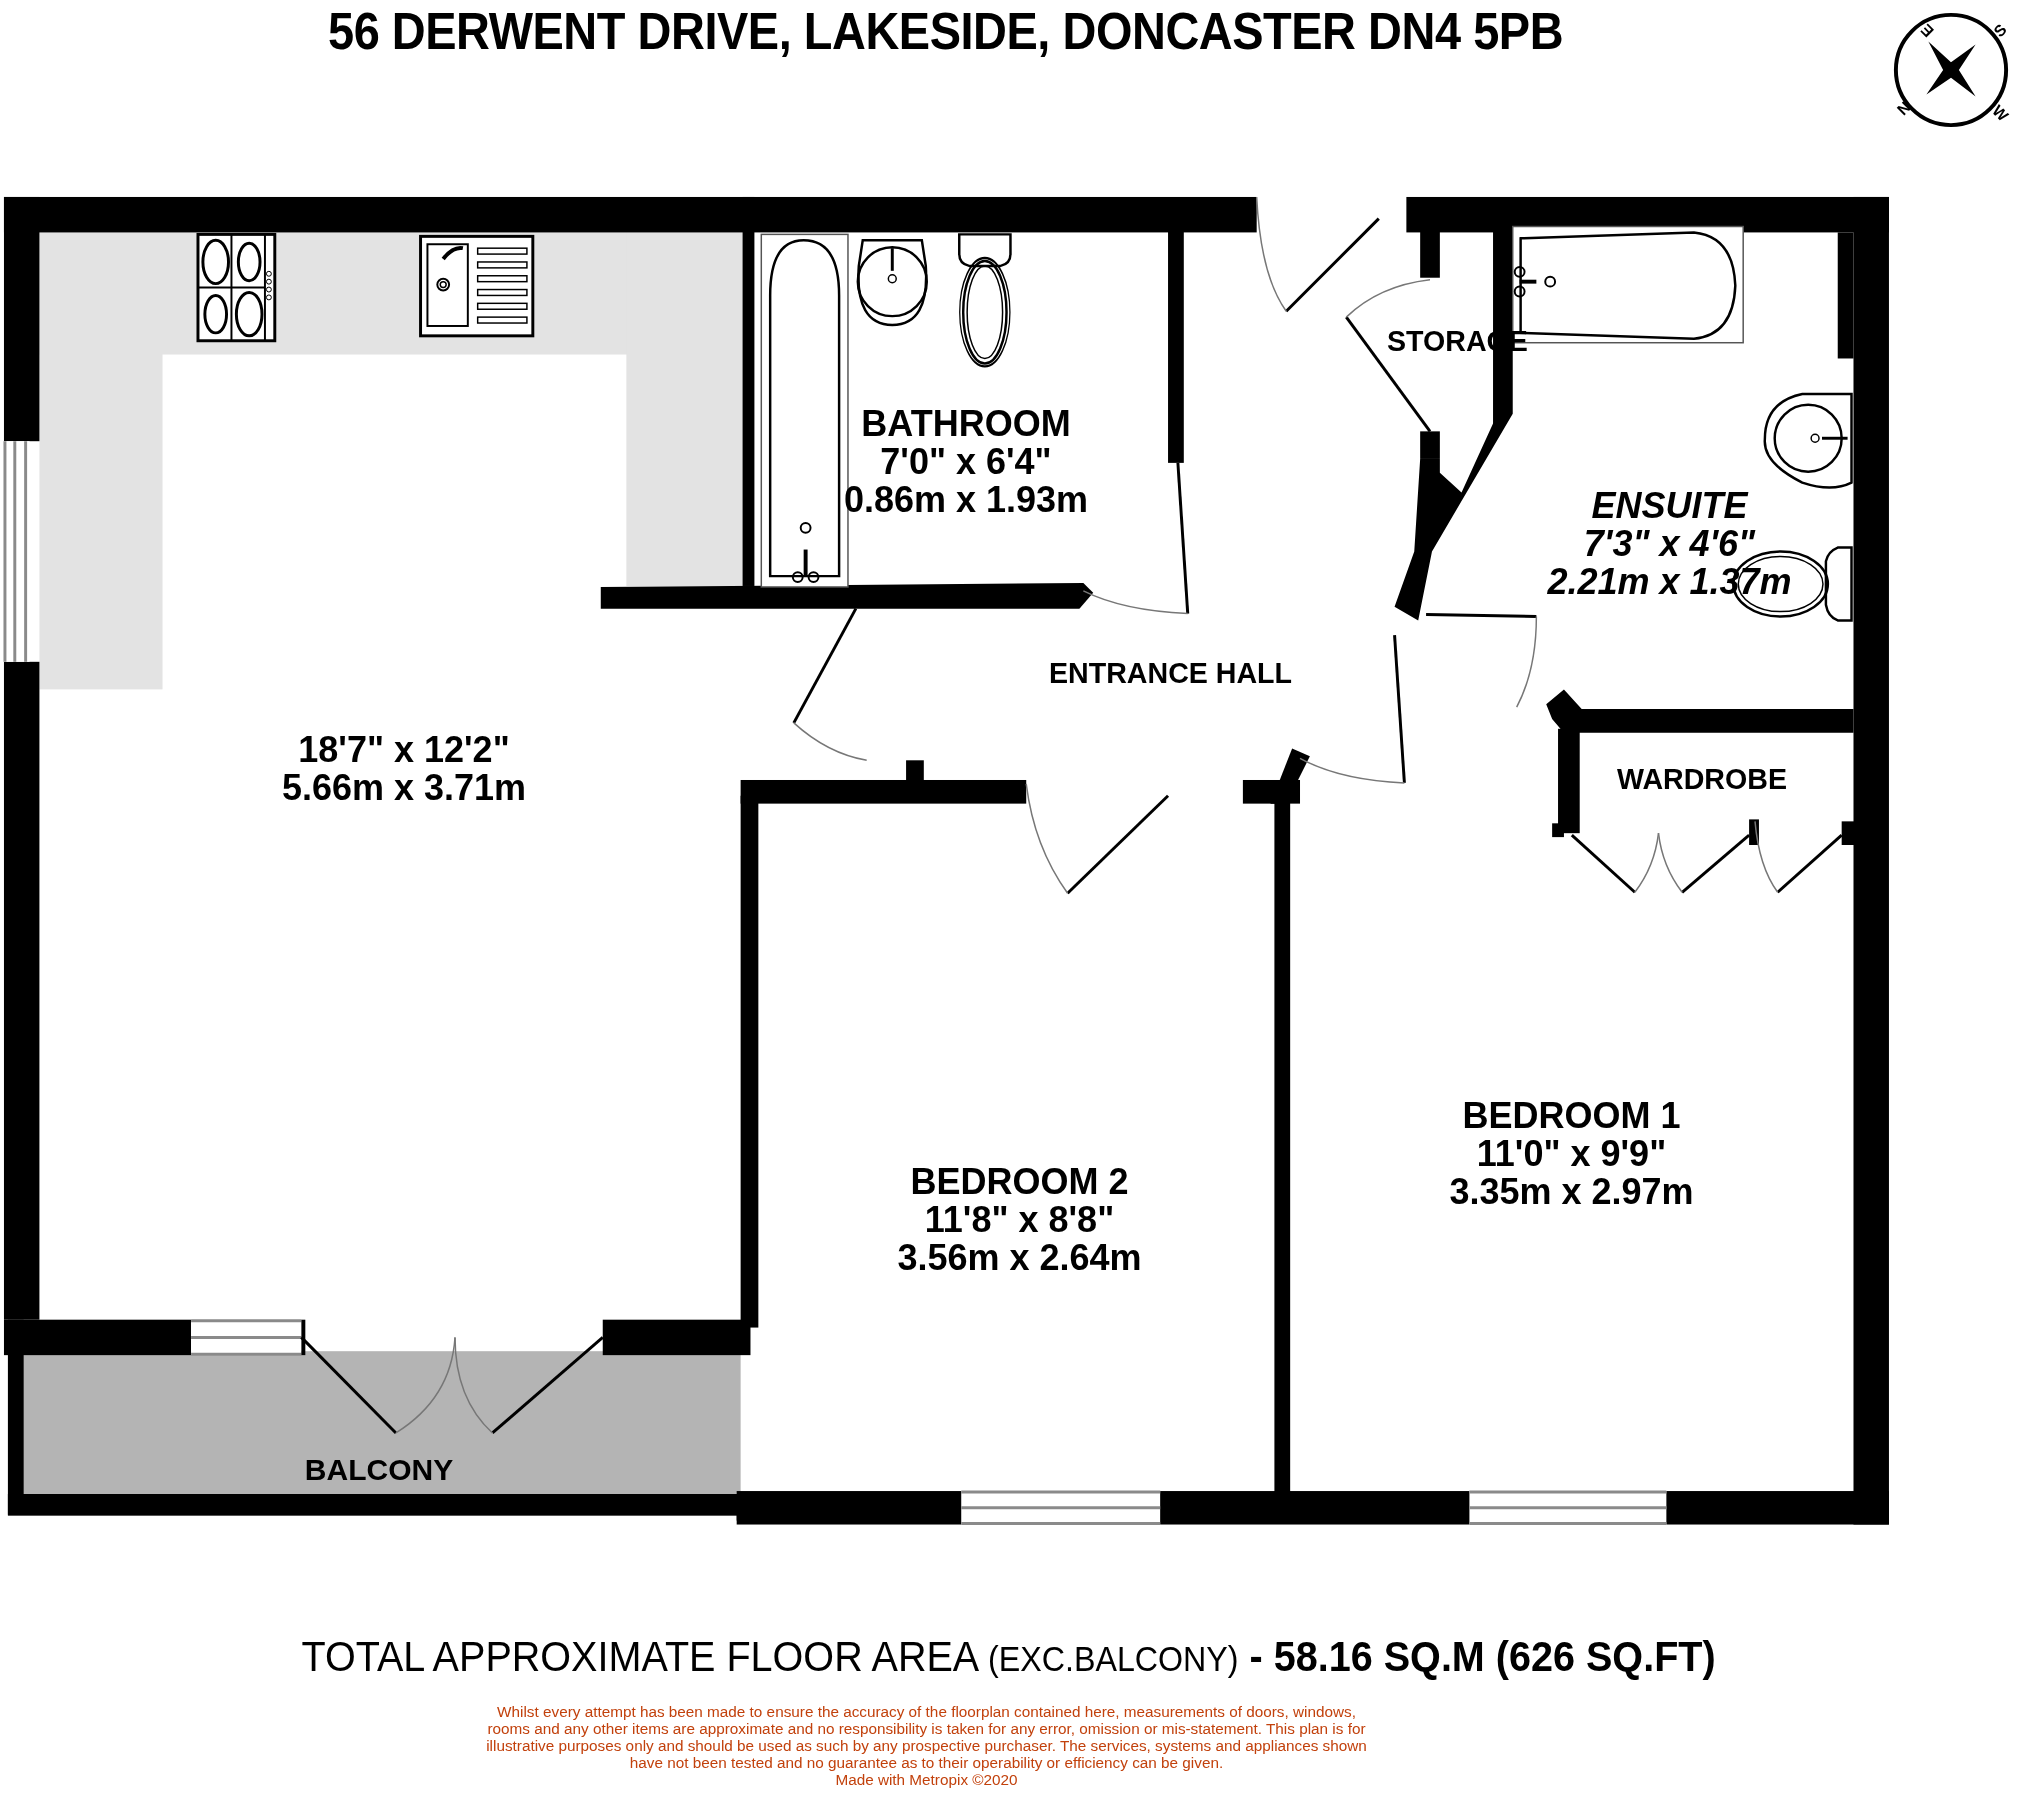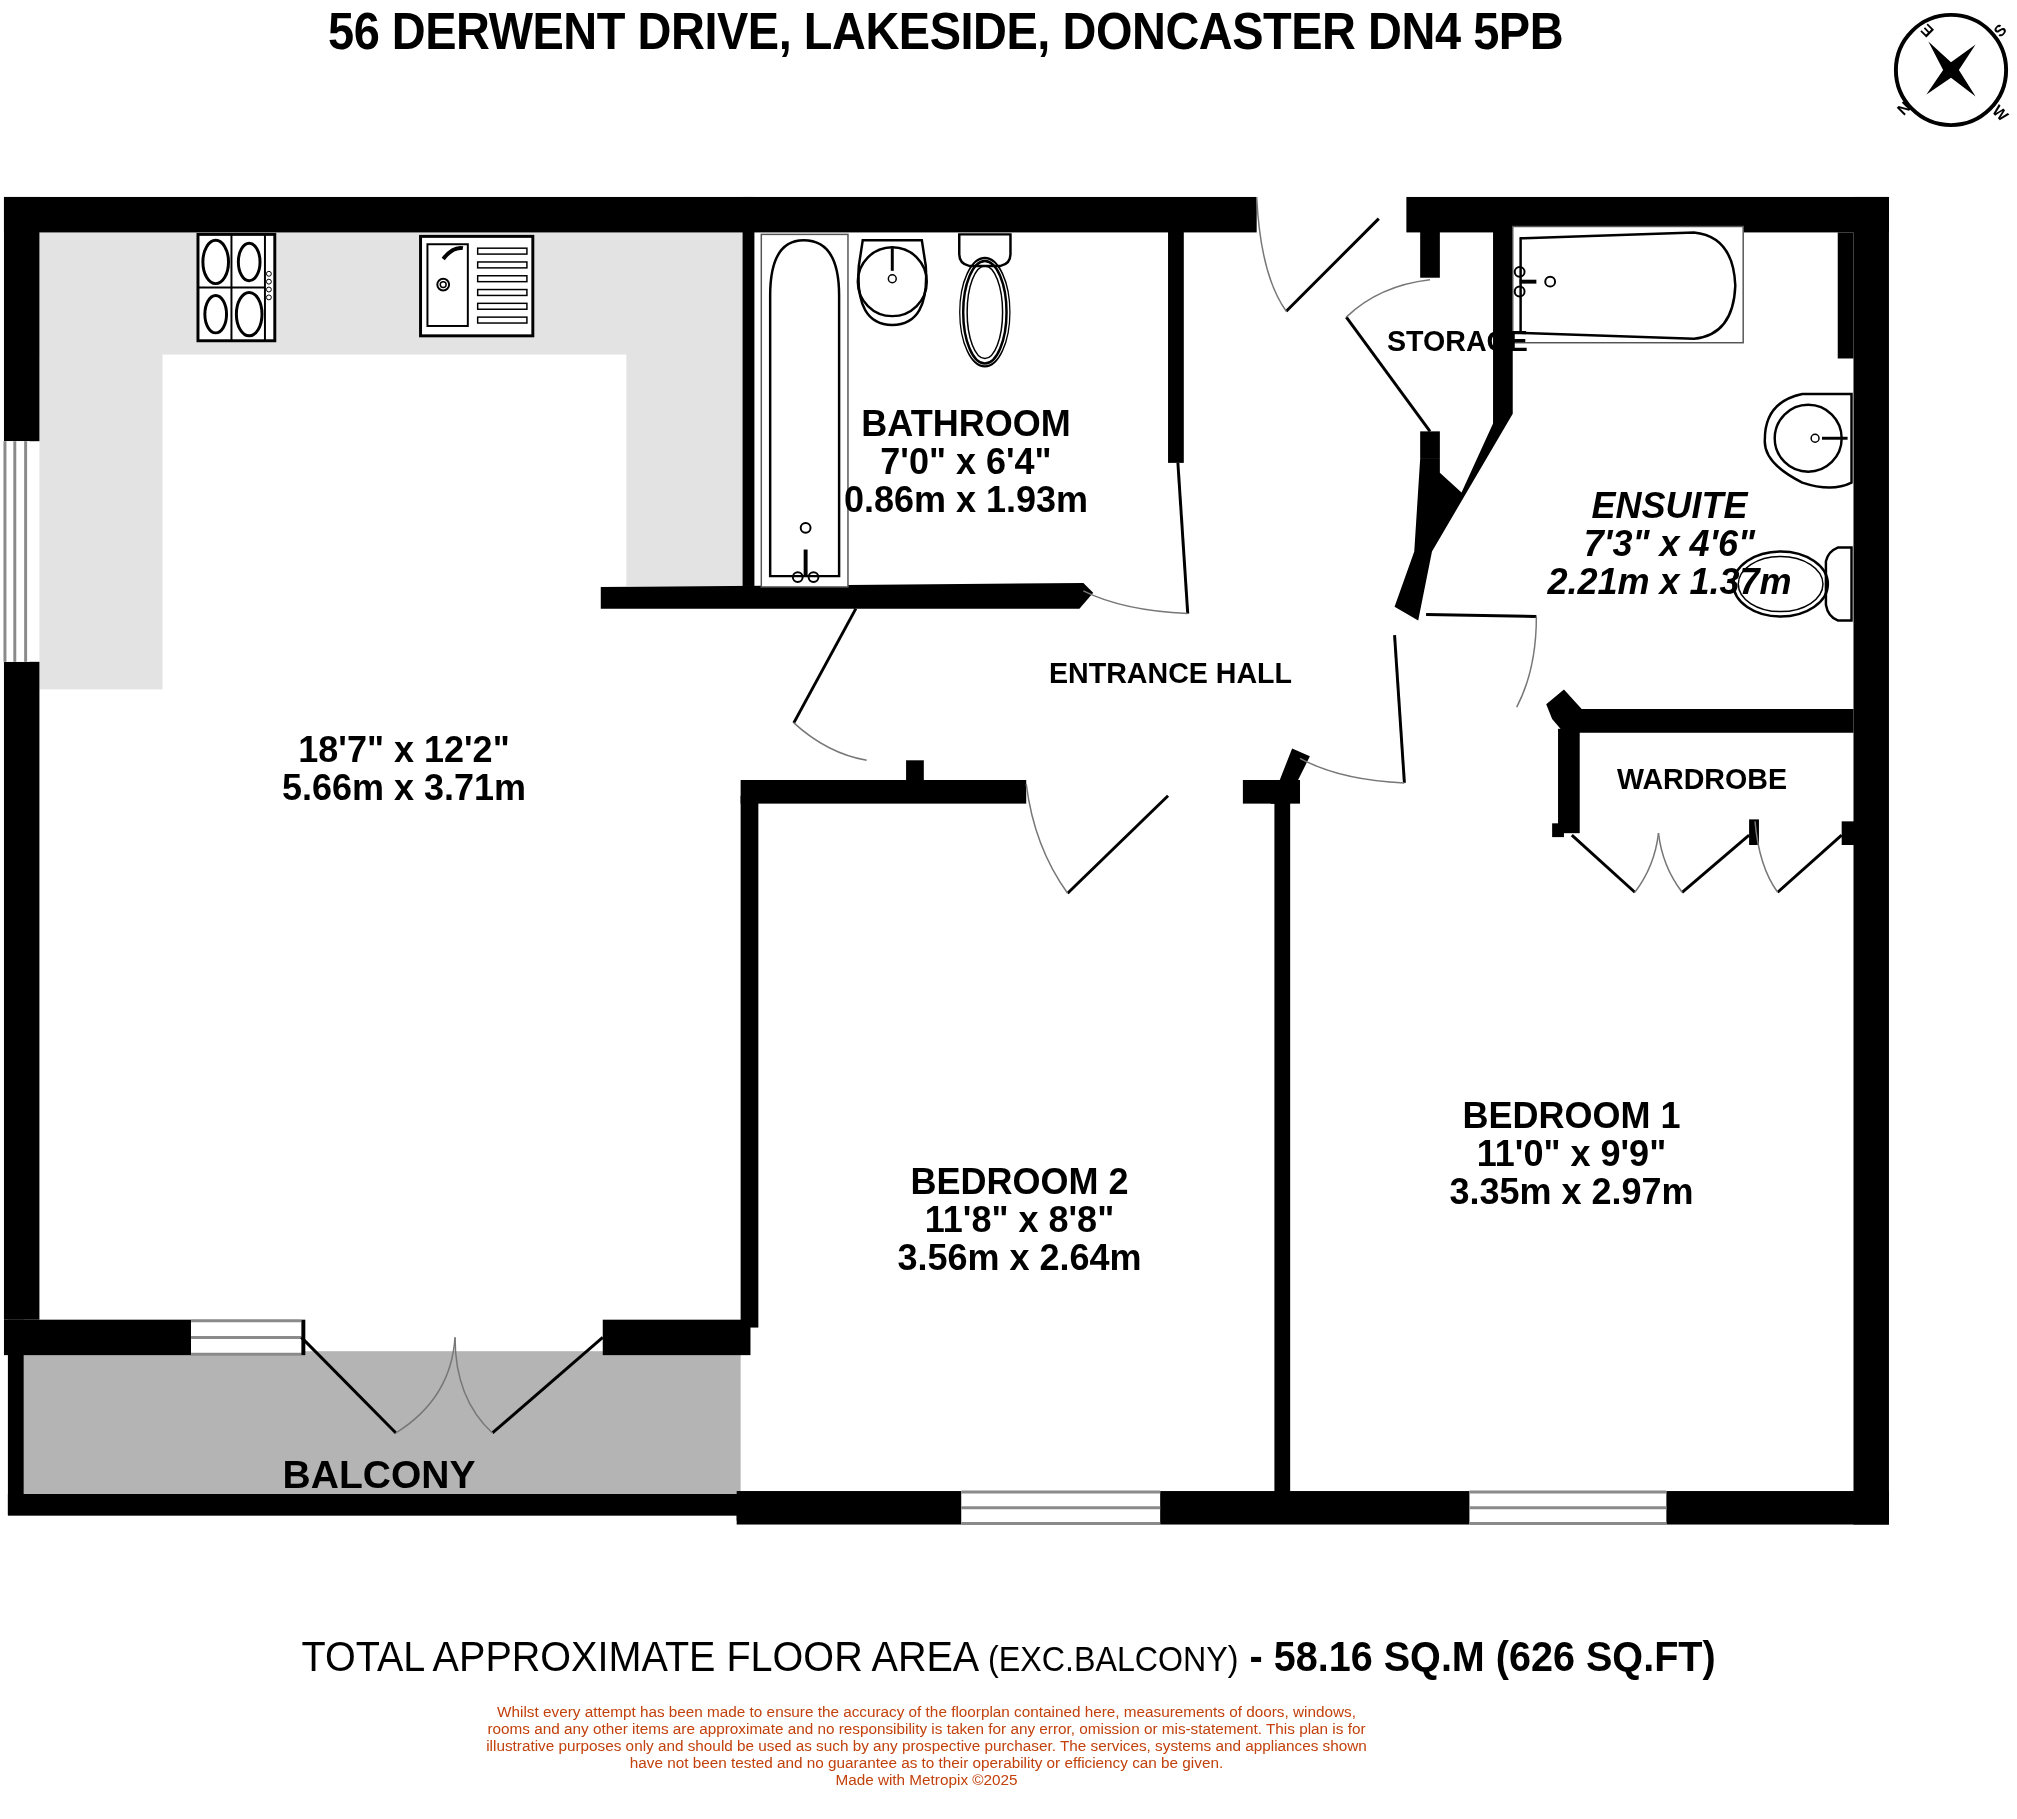--- a/index.html
+++ b/index.html
@@ -260,26 +260,26 @@
   <span class="dim">3.56m  x 2.64m</span>
 </div>
 
 <div class="lbl" style="left:1409px; top:1070px; width:325px;">
   <span class="name">BEDROOM 1</span>
   <span class="dim">11'0"  x 9'9"</span>
   <span class="dim">3.35m  x 2.97m</span>
 </div>
 
 <div class="lbl" style="left:236px; top:1427px; width:286px;">
-  <span class="name" style="font-size:39px;">BALCONY</span>
+  <span class="name" style="font-size:30px;">BALCONY</span>
 </div>
 
 <div class="total">
   <span>TOTAL APPROXIMATE FLOOR AREA</span>
   <span class="exc">(EXC.BALCONY)</span>
   <span class="val">- 58.16 SQ.M (626 SQ.FT)</span>
 </div>
 
 <div class="disclaimer">
   <div>Whilst every attempt has been made to ensure the accuracy of the floorplan contained here, measurements of doors, windows, rooms and any other items are approximate and no responsibility is taken for any error, omission or mis-statement. This plan is for illustrative purposes only and should be used as such by any prospective purchaser. The services, systems and appliances shown have not been tested and no guarantee as to their operability or efficiency can be given.</div>
-  <div>Made with Metropix ©2025</div>
+  <div>Made with Metropix ©2020</div>
 </div>
 
 
 </body></html>

